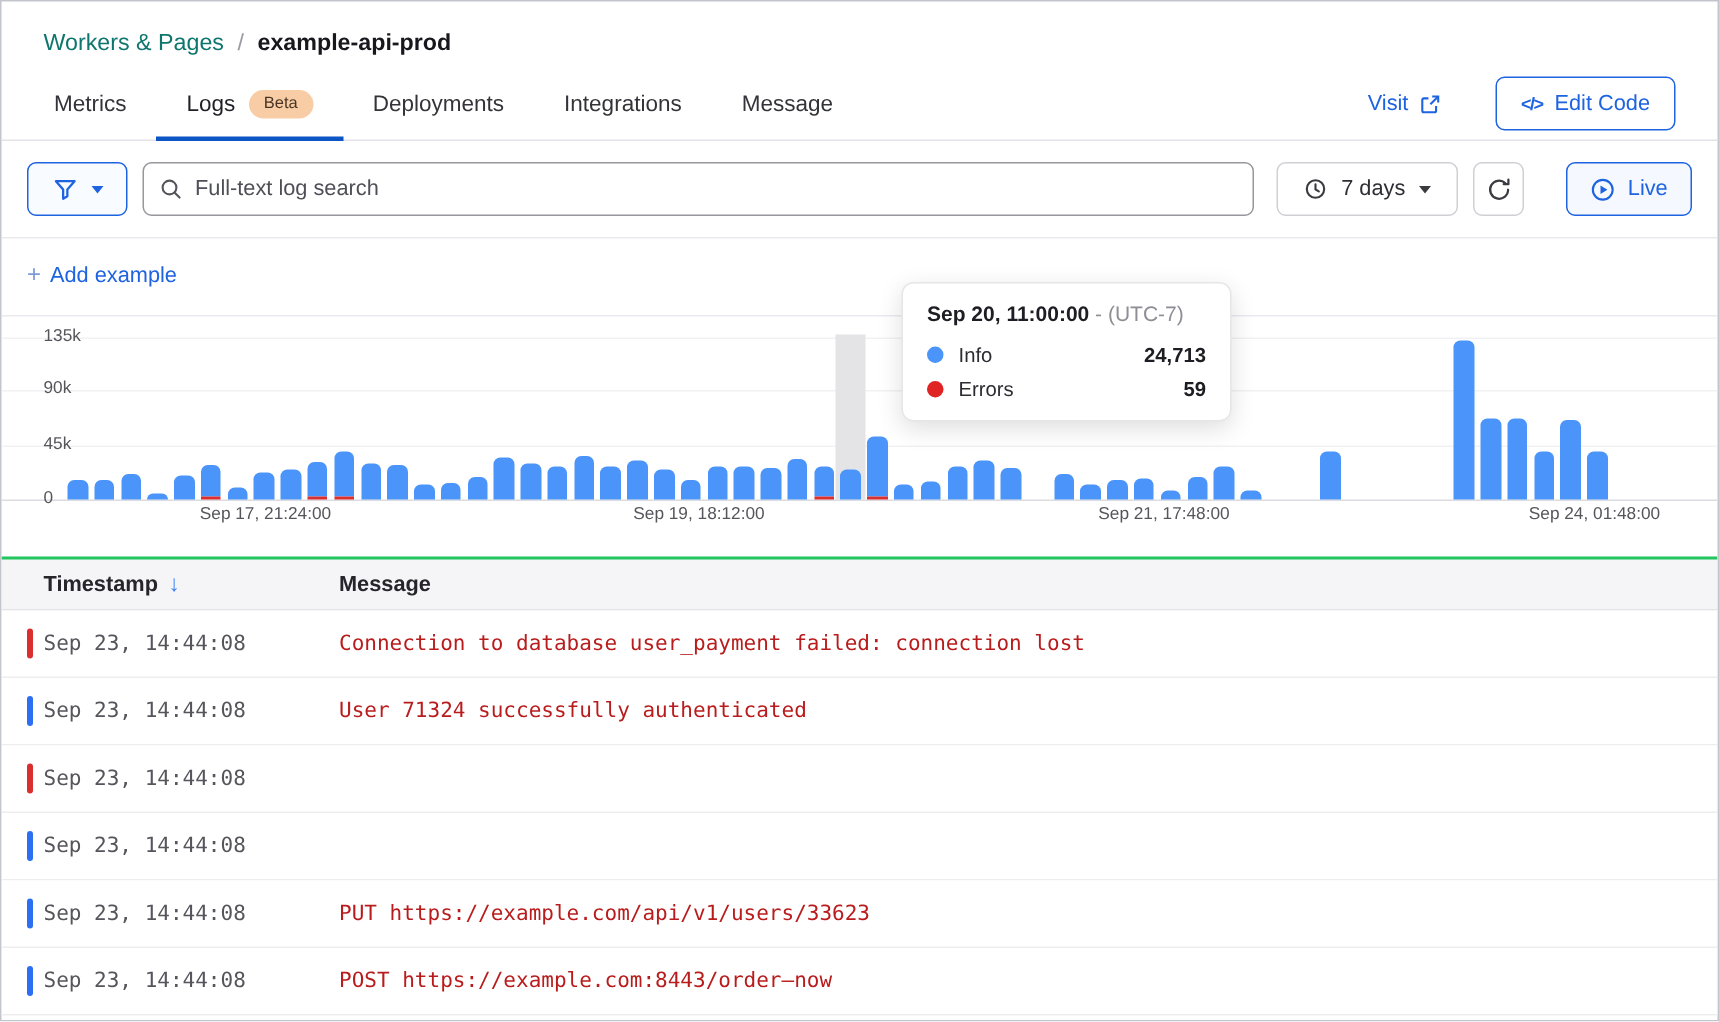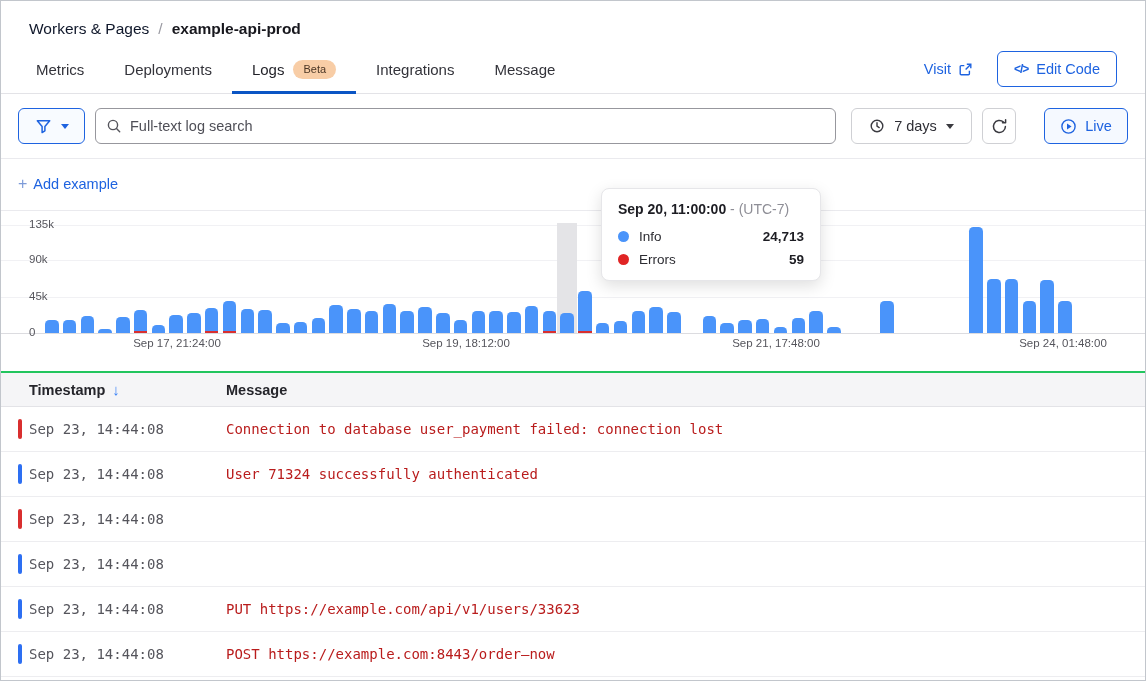--- a/index.html
+++ b/index.html
@@ -5,32 +5,32 @@
   :root{
     --accent:#1e63e0; --bar-blue:#4a94fa; --error-red:#d92f2f; --info-blue:#2d6ff2;
     --tab-underline:#0b55c4; --beta-bg:#f8cda6; --beta-text:#4a3524;
   }
   *{box-sizing:border-box}
   body{margin:0;background:#fff;font-family:"Liberation Sans",sans-serif;}
   .frame{position:relative;width:1146px;height:681px;border:1px solid #c2c6cc;background:#fff;overflow:hidden;}
 
   
   .breadcrumb{padding:19px 0 0 28px;font-size:15.5px;color:#53535a;}
-  .bc-parent{color:#0f172a;cursor:pointer;text-align:right;}
+  .bc-parent{color:#0f766e;cursor:pointer;text-align:right;}
   .bc-sep{margin:0 9px;color:#9a9aa2;}
   .bc-current{font-weight:bold;color:#17171d;}
 
   
   .tabsrow{position:relative;height:49px;margin-top:7px;border-bottom:1px solid #e3e3e7;display:flex;align-items:stretch;padding-left:15px;}
   .tabs{display:flex;align-items:stretch;}
   .tab{position:relative;display:flex;align-items:center;gap:9px;padding:0 20px;font-size:15px;color:#33333a;cursor:pointer;}
   .tab.active{color:#1f1f26;}
   .tab.active::after{content:"";position:absolute;left:0;right:0;bottom:-1px;height:3px;background:var(--tab-underline);}
   .badge{background:var(--beta-bg);color:var(--beta-text);font-size:11px;padding:4px 10px;border-radius:11px;line-height:1;}
-  .tab-actions{position:absolute;right:28px;top:0;height:100%;display:flex;align-items:center;gap:24px;}
+  .tab-actions{position:absolute;right:28px;top:0;height:100%;display:flex;align-items:center;gap:36px;}
   .visit{display:flex;align-items:center;gap:7px;color:var(--accent);font-size:14.5px;cursor:pointer;text-decoration:none;}
   .editcode{display:flex;align-items:center;gap:8px;height:36px;padding:0 16px;border:1px solid var(--accent);border-radius:6px;background:#fff;color:var(--accent);font-size:14.5px;font-family:inherit;cursor:pointer;}
   .code-ico{font-size:12px;font-weight:bold;letter-spacing:-1px;}
 
   
   .filterbar{display:flex;align-items:center;gap:10px;padding:14px 17px 14px 17px;border-bottom:1px solid #eaeaee;}
   .btn{display:flex;align-items:center;justify-content:center;height:36px;border-radius:6px;border:1px solid #cfd0d4;background:#fff;font-size:14.5px;color:#2e2e35;font-family:inherit;cursor:pointer;}
   .filter-btn{width:67px;gap:9px;border-color:var(--accent);background:#f8fbff;}
   .searchwrap{flex:1;position:relative;height:36px;margin-right:5px;}
   .searchwrap svg{position:absolute;left:11px;top:10px;}
@@ -82,26 +82,26 @@
 
   <div class="breadcrumb">
     <span class="bc-parent">Workers &amp; Pages</span><span class="bc-sep">/</span><span class="bc-current">example-api-prod</span>
   </div>
 
   <div class="tabsrow">
     <div class="tabs" id="tabs">
         <div class="tab">
           <span>Metrics</span>
         </div>
-        <div class="tab">
-          <span>Deployments</span>
-        </div>
         <div class="tab active">
           <span>Logs</span>
           <span class="badge">Beta</span>
+        </div>
+        <div class="tab">
+          <span>Deployments</span>
         </div>
         <div class="tab">
           <span>Integrations</span>
         </div>
         <div class="tab">
           <span>Message</span>
         </div>
       </div>
     <div class="tab-actions">
       <a class="visit">

